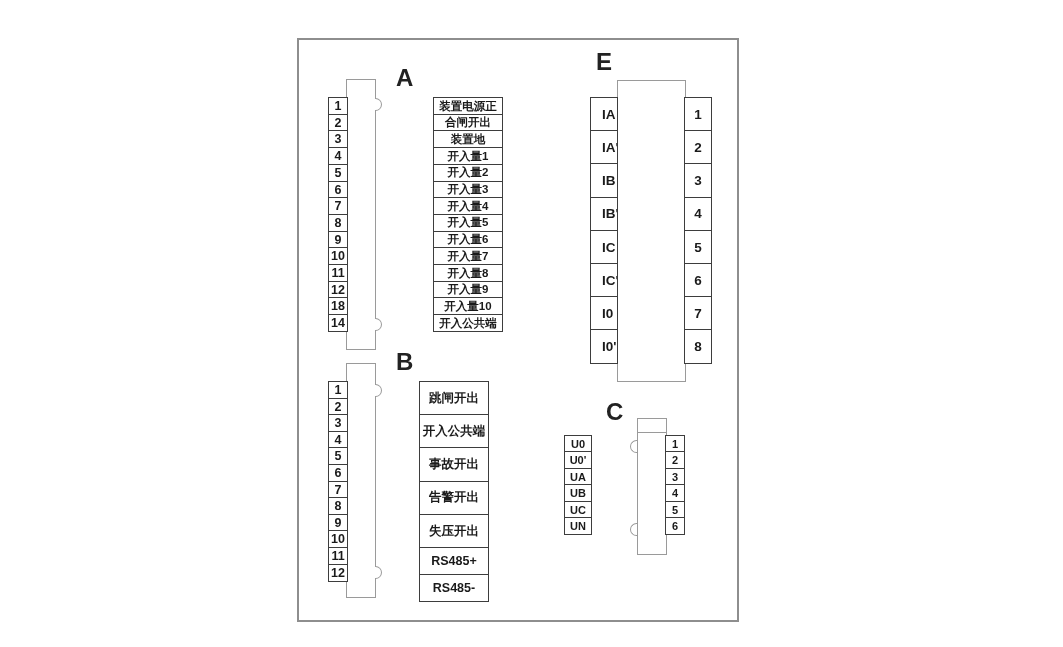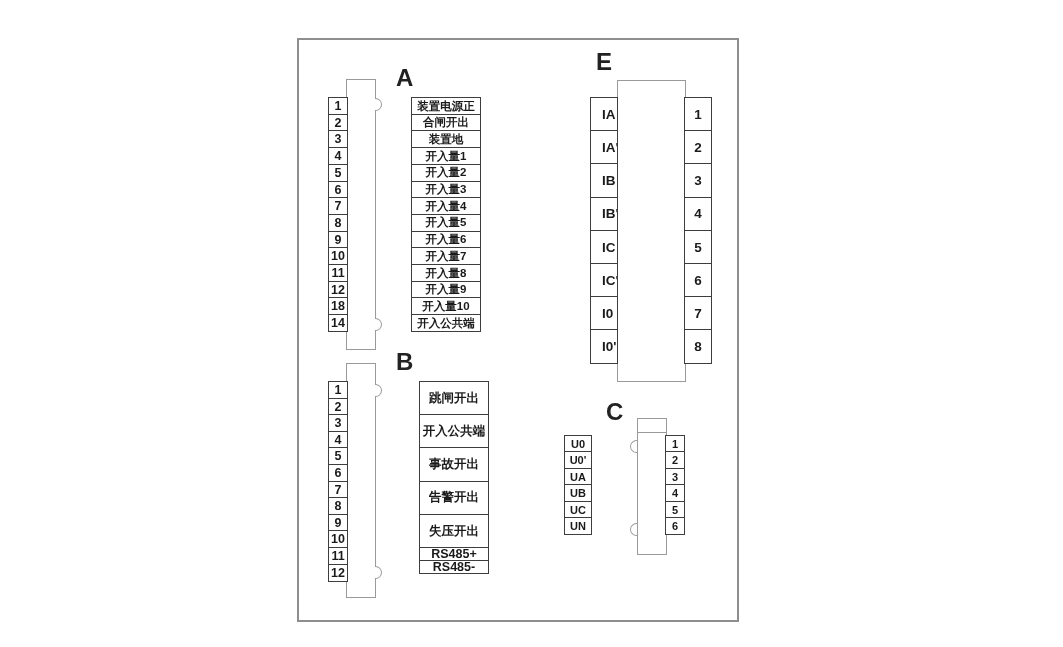--- a/index.html
+++ b/index.html
@@ -29,21 +29,21 @@
     box-sizing:border-box;border:1.4px solid #3d3d3d;margin-top:-1.4px;
     background:#fff;display:flex;align-items:center;justify-content:center;
     font-weight:700;white-space:nowrap;overflow:hidden;
   }
   .colstack .cell:first-child{margin-top:0;}
   .cell.num-a{width:20px;height:18.1px;font-size:12.5px;}
   .cell.lbl-a{width:70px;height:18.1px;font-size:11.5px;}
   .cell.num-b{width:20px;height:18px;font-size:12.5px;}
   .cell.lbl-b{width:70px;font-size:12.5px;margin-left:20px;}
   .cell.lbl-b[data-rows="2"]{height:34.6px;}
-  .cell.lbl-b[data-rows="1"]{height:14px;text-align:right;}
+  .cell.lbl-b[data-rows="1"]{height:28px;text-align:right;}
   .cell.lbl-e{width:28px;height:34.6px;font-size:13.5px;justify-content:flex-start;padding-left:11px;}
   .cell.num-e{width:28px;height:34.6px;font-size:13.5px;}
   .cell.lbl-c{width:28px;height:17.8px;font-size:11px;}
   .cell.num-c{width:20px;height:17.8px;font-size:11px;}
 </style>
 </head>
 <body>
 
 <div class="page">
 
@@ -62,21 +62,21 @@
       <div class="cell num-a">6</div>
       <div class="cell num-a">7</div>
       <div class="cell num-a">8</div>
       <div class="cell num-a">9</div>
       <div class="cell num-a">10</div>
       <div class="cell num-a">11</div>
       <div class="cell num-a">12</div>
       <div class="cell num-a">18</div>
       <div class="cell num-a">14</div>
     </div>
-  <div class="colstack" style="left:399px;top:97px;padding-left:12px;">
+  <div class="colstack" style="left:421px;top:97px;padding-left:12px;">
       <div class="cell lbl-a">装置电源正</div>
       <div class="cell lbl-a">合闸开出</div>
       <div class="cell lbl-a">装置地</div>
       <div class="cell lbl-a">开入量1</div>
       <div class="cell lbl-a">开入量2</div>
       <div class="cell lbl-a">开入量3</div>
       <div class="cell lbl-a">开入量4</div>
       <div class="cell lbl-a">开入量5</div>
       <div class="cell lbl-a">开入量6</div>
       <div class="cell lbl-a">开入量7</div>

